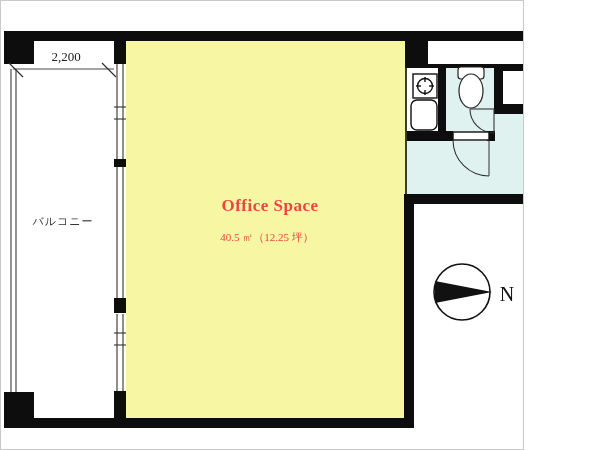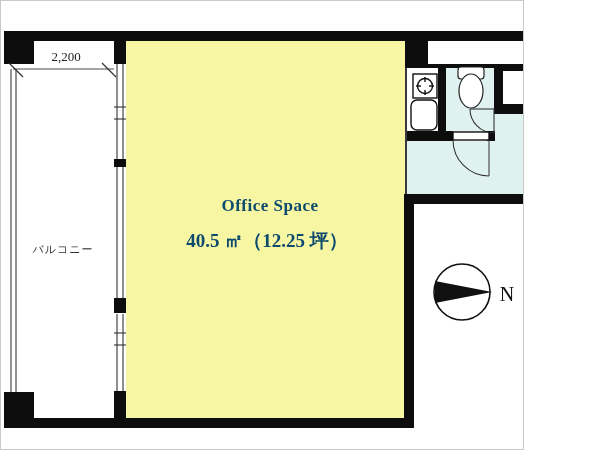--- a/index.html
+++ b/index.html
@@ -6,24 +6,24 @@
   #canvas{
     position:relative;width:524px;height:450px;background:#ffffff;
     box-sizing:border-box;border:1px solid #c9c9c9;overflow:hidden;
     font-family:"Liberation Serif","DejaVu Serif",serif;
   }
   .wall{position:absolute;background:var(--wall,#0d0d0d);}
   .fill-office{position:absolute;background:var(--office-fill,#f7f6a3);}
   .fill-wet{position:absolute;background:var(--wet-fill,#e0f2ef);}
   .fill-white{position:absolute;background:#ffffff;}
   .thinline{position:absolute;background:#3a3a3a;}
-  .label{position:absolute;color:#0c4a6e;text-align:center;line-height:1.1;}
+  .label{position:absolute;color:#ef4444;text-align:center;line-height:1.1;}
   .lbl-office{font-size:17px;font-weight:600;letter-spacing:.5px;}
-  .lbl-area{font-size:19px;font-weight:700;}
-  .lbl-balcony{font-size:11px;color:#333;letter-spacing:1px;font-family:"Liberation Sans","DejaVu Sans",sans-serif;margin-top:28px;}
+  .lbl-area{font-size:11px;font-weight:400;}
+  .lbl-balcony{font-size:11px;color:#333;letter-spacing:1px;font-family:"Liberation Sans","DejaVu Sans",sans-serif;}
   .lbl-dim{font-size:13px;color:#222;}
   .lbl-north{font-size:20px;color:#111;}
   svg.overlay{position:absolute;left:0;top:0;pointer-events:none;}
 </style>
 </head>
 <body>
 
 <div id="canvas">
 
   <div class="fill-office" style="left:125px;top:40px;width:279px;height:377px;"></div>

